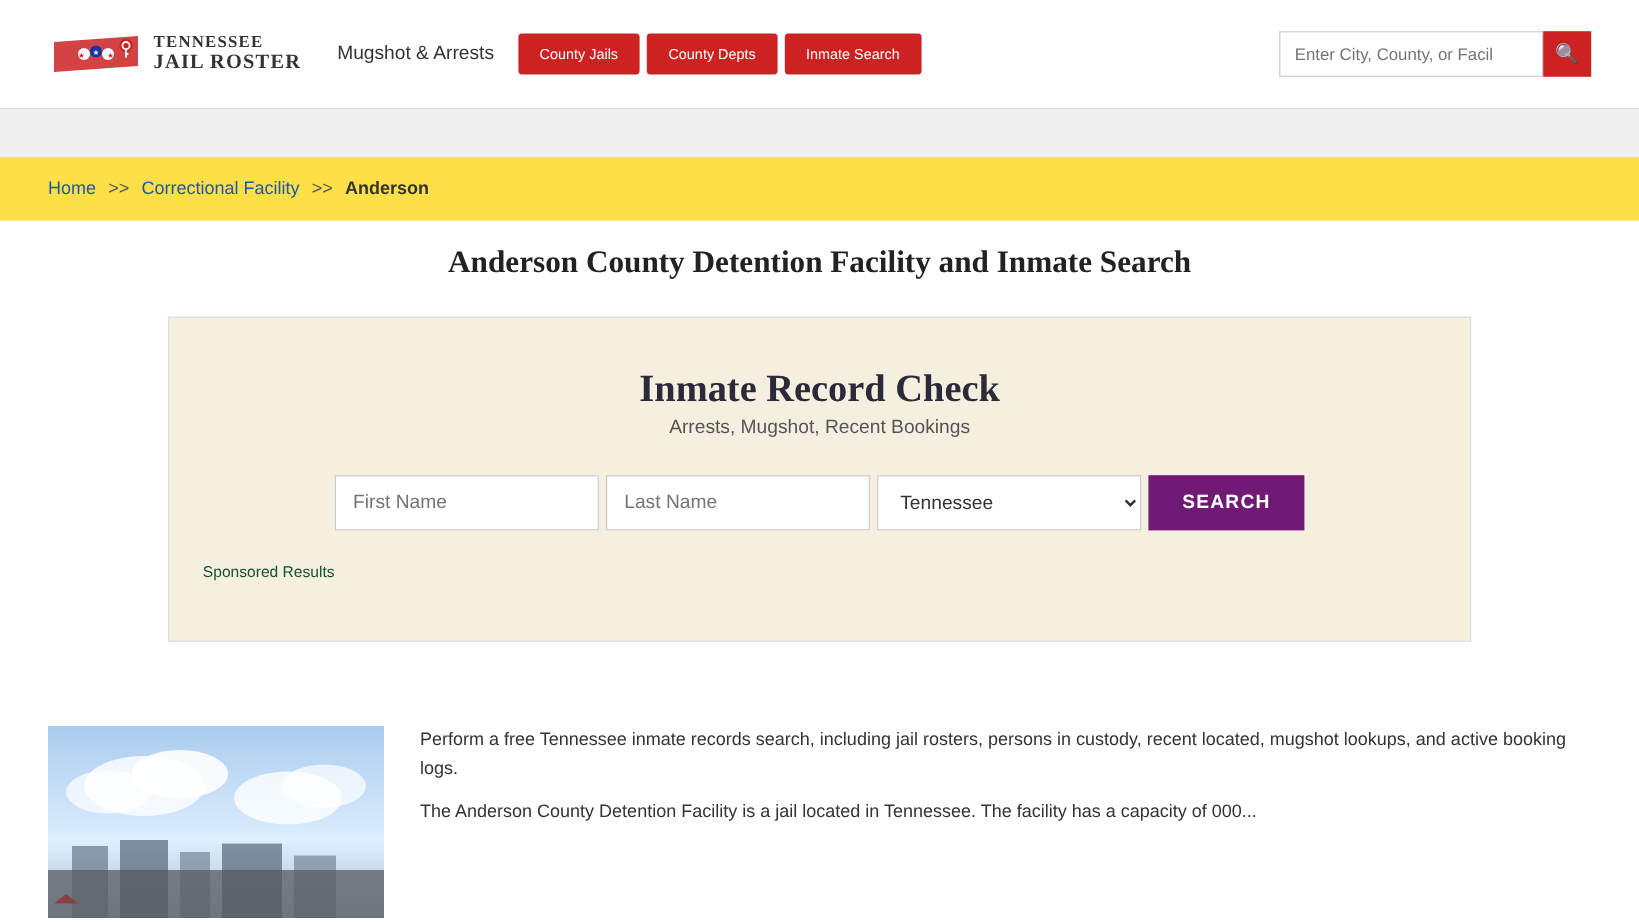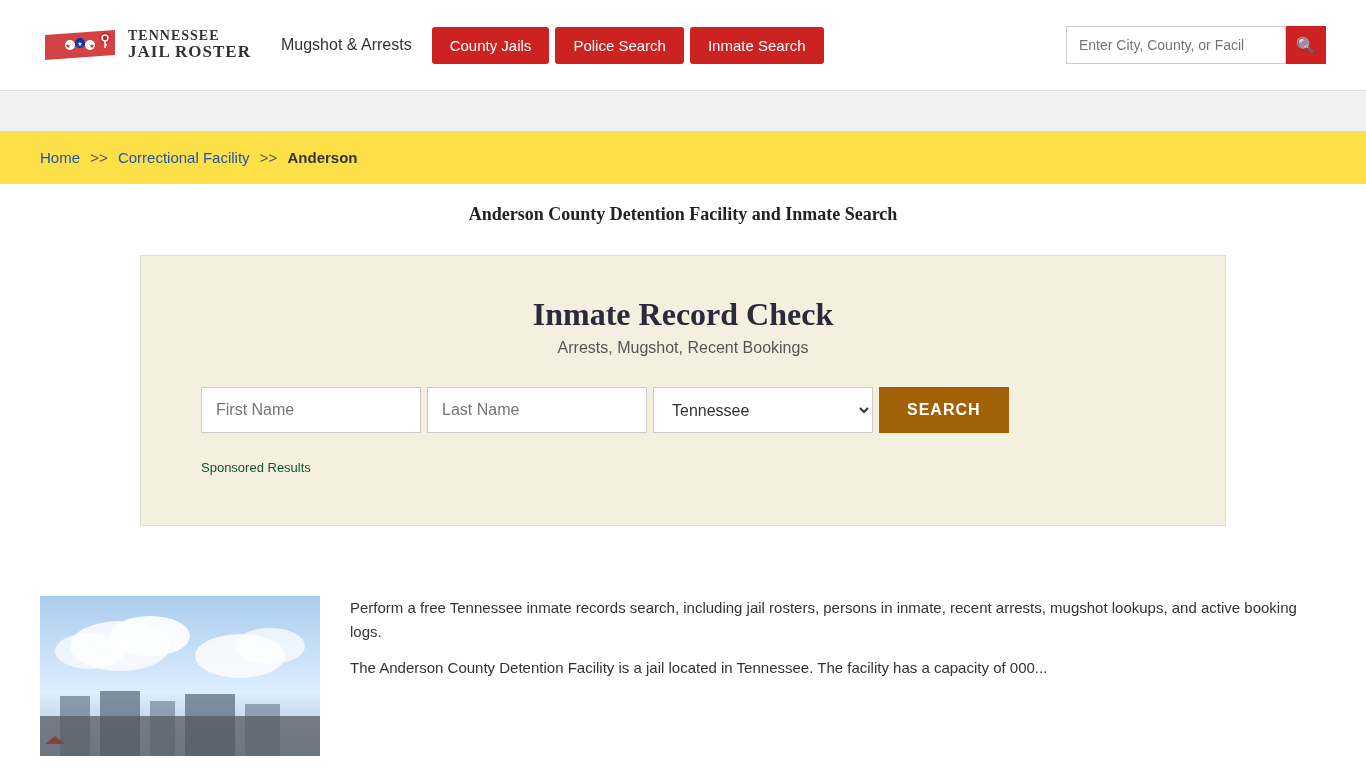--- a/index.html
+++ b/index.html
@@ -58,21 +58,21 @@
     }
     .nav-buttons {
       display: flex;
       gap: 6px;
     }
     .nav-btn {
       background: #cc2222;
       color: white;
       border: none;
       padding: 10px 18px;
-      font-size: 15px;
+      font-size: 12px;
       font-family: Arial, sans-serif;
       cursor: pointer;
       border-radius: 3px;
       white-space: nowrap;
     }
     .search-area {
       display: flex;
       margin-left: auto;
     }
     .header-search-input {
@@ -123,56 +123,57 @@
       font-weight: bold;
     }
 
     
     .page-title-section {
       background: #ffffff;
       text-align: center;
       padding: 20px 40px 30px;
     }
     .page-title {
-      font-size: 18px;
+      font-size: 26px;
       font-weight: bold;
       color: #222;
       font-family: Georgia, serif;
     }
 
     
     .main-content {
       background: #ffffff;
       padding: 0 40px 40px;
     }
 
     
     .inmate-record-box {
       background: #f5efe0;
       border: 1px solid #ddd;
       margin: 0 100px;
-      padding: 40px 60px 50px;
+      padding: 40px 28px 50px;
       text-align: center;
     }
     .inmate-record-title {
       font-size: 32px;
       font-weight: bold;
       color: #2a2a3a;
       font-family: Georgia, serif;
       margin-bottom: 6px;
     }
     .inmate-record-subtitle {
       font-size: 16px;
       color: #555;
       font-family: Liberation Sans, sans-serif;
       margin-bottom: 30px;
     }
     .search-form {
       display: flex;
       gap: 6px;
+      justify-content: center;
       align-items: center;
     }
     .search-form input[type="text"] {
       border: 1px solid #ccc;
       padding: 10px 14px;
       font-size: 16px;
       height: 46px;
       width: 220px;
       font-family: Arial, sans-serif;
       outline: none;
@@ -183,21 +184,21 @@
       padding: 10px 14px;
       font-size: 16px;
       height: 46px;
       width: 220px;
       font-family: Arial, sans-serif;
       background: white;
       outline: none;
       color: #333;
     }
     .search-btn-main {
-      background: #a16207;
+      background: #701a75;
       color: white;
       border: none;
       padding: 10px 28px;
       font-size: 16px;
       font-weight: bold;
       height: 46px;
       cursor: pointer;
       font-family: Arial, sans-serif;
       letter-spacing: 1px;
     }
@@ -276,21 +277,21 @@
       <span class="tennessee">TENNESSEE</span>
       <span class="jail-roster">JAIL ROSTER</span>
     </div>
   </div>
 
   <div class="header-nav">
     <a class="mugshot-link" href="#">Mugshot &amp; Arrests</a>
 
     <div class="nav-buttons">
       <button class="nav-btn">County Jails</button>
-      <button class="nav-btn">Police Search</button>
+      <button class="nav-btn">County Depts</button>
       <button class="nav-btn">Inmate Search</button>
     </div>
   </div>
 
   <div class="search-area">
     <input class="header-search-input" type="text" placeholder="Enter City, County, or Facil" style="">
     <button class="header-search-btn">
       <span>🔍</span>
     </button>
   </div>
@@ -366,16 +367,16 @@
       <rect x="60" y="95" width="40" height="65" fill="#556677" opacity="0.7"></rect>
       <rect x="110" y="105" width="25" height="55" fill="#667788" opacity="0.6"></rect>
       <rect x="145" y="98" width="50" height="62" fill="#556677" opacity="0.7"></rect>
       <rect x="205" y="108" width="35" height="52" fill="#667788" opacity="0.6"></rect>
 
       <polygon points="5,148 15,140 25,148" fill="#cc2222" opacity="0.9"></polygon>
     </svg>
   </div>
 
   <div class="bottom-text">
-    <p>Perform a free Tennessee inmate records search, including jail rosters, persons in inmate, recent arrests, mugshot lookups, and active booking logs.</p>
+    <p>Perform a free Tennessee inmate records search, including jail rosters, persons in custody, recent located, mugshot lookups, and active booking logs.</p>
     <p>The Anderson County Detention Facility is a jail located in Tennessee. The facility has a capacity of 000...</p>
   </div>
 </div>
 
 </body></html>

